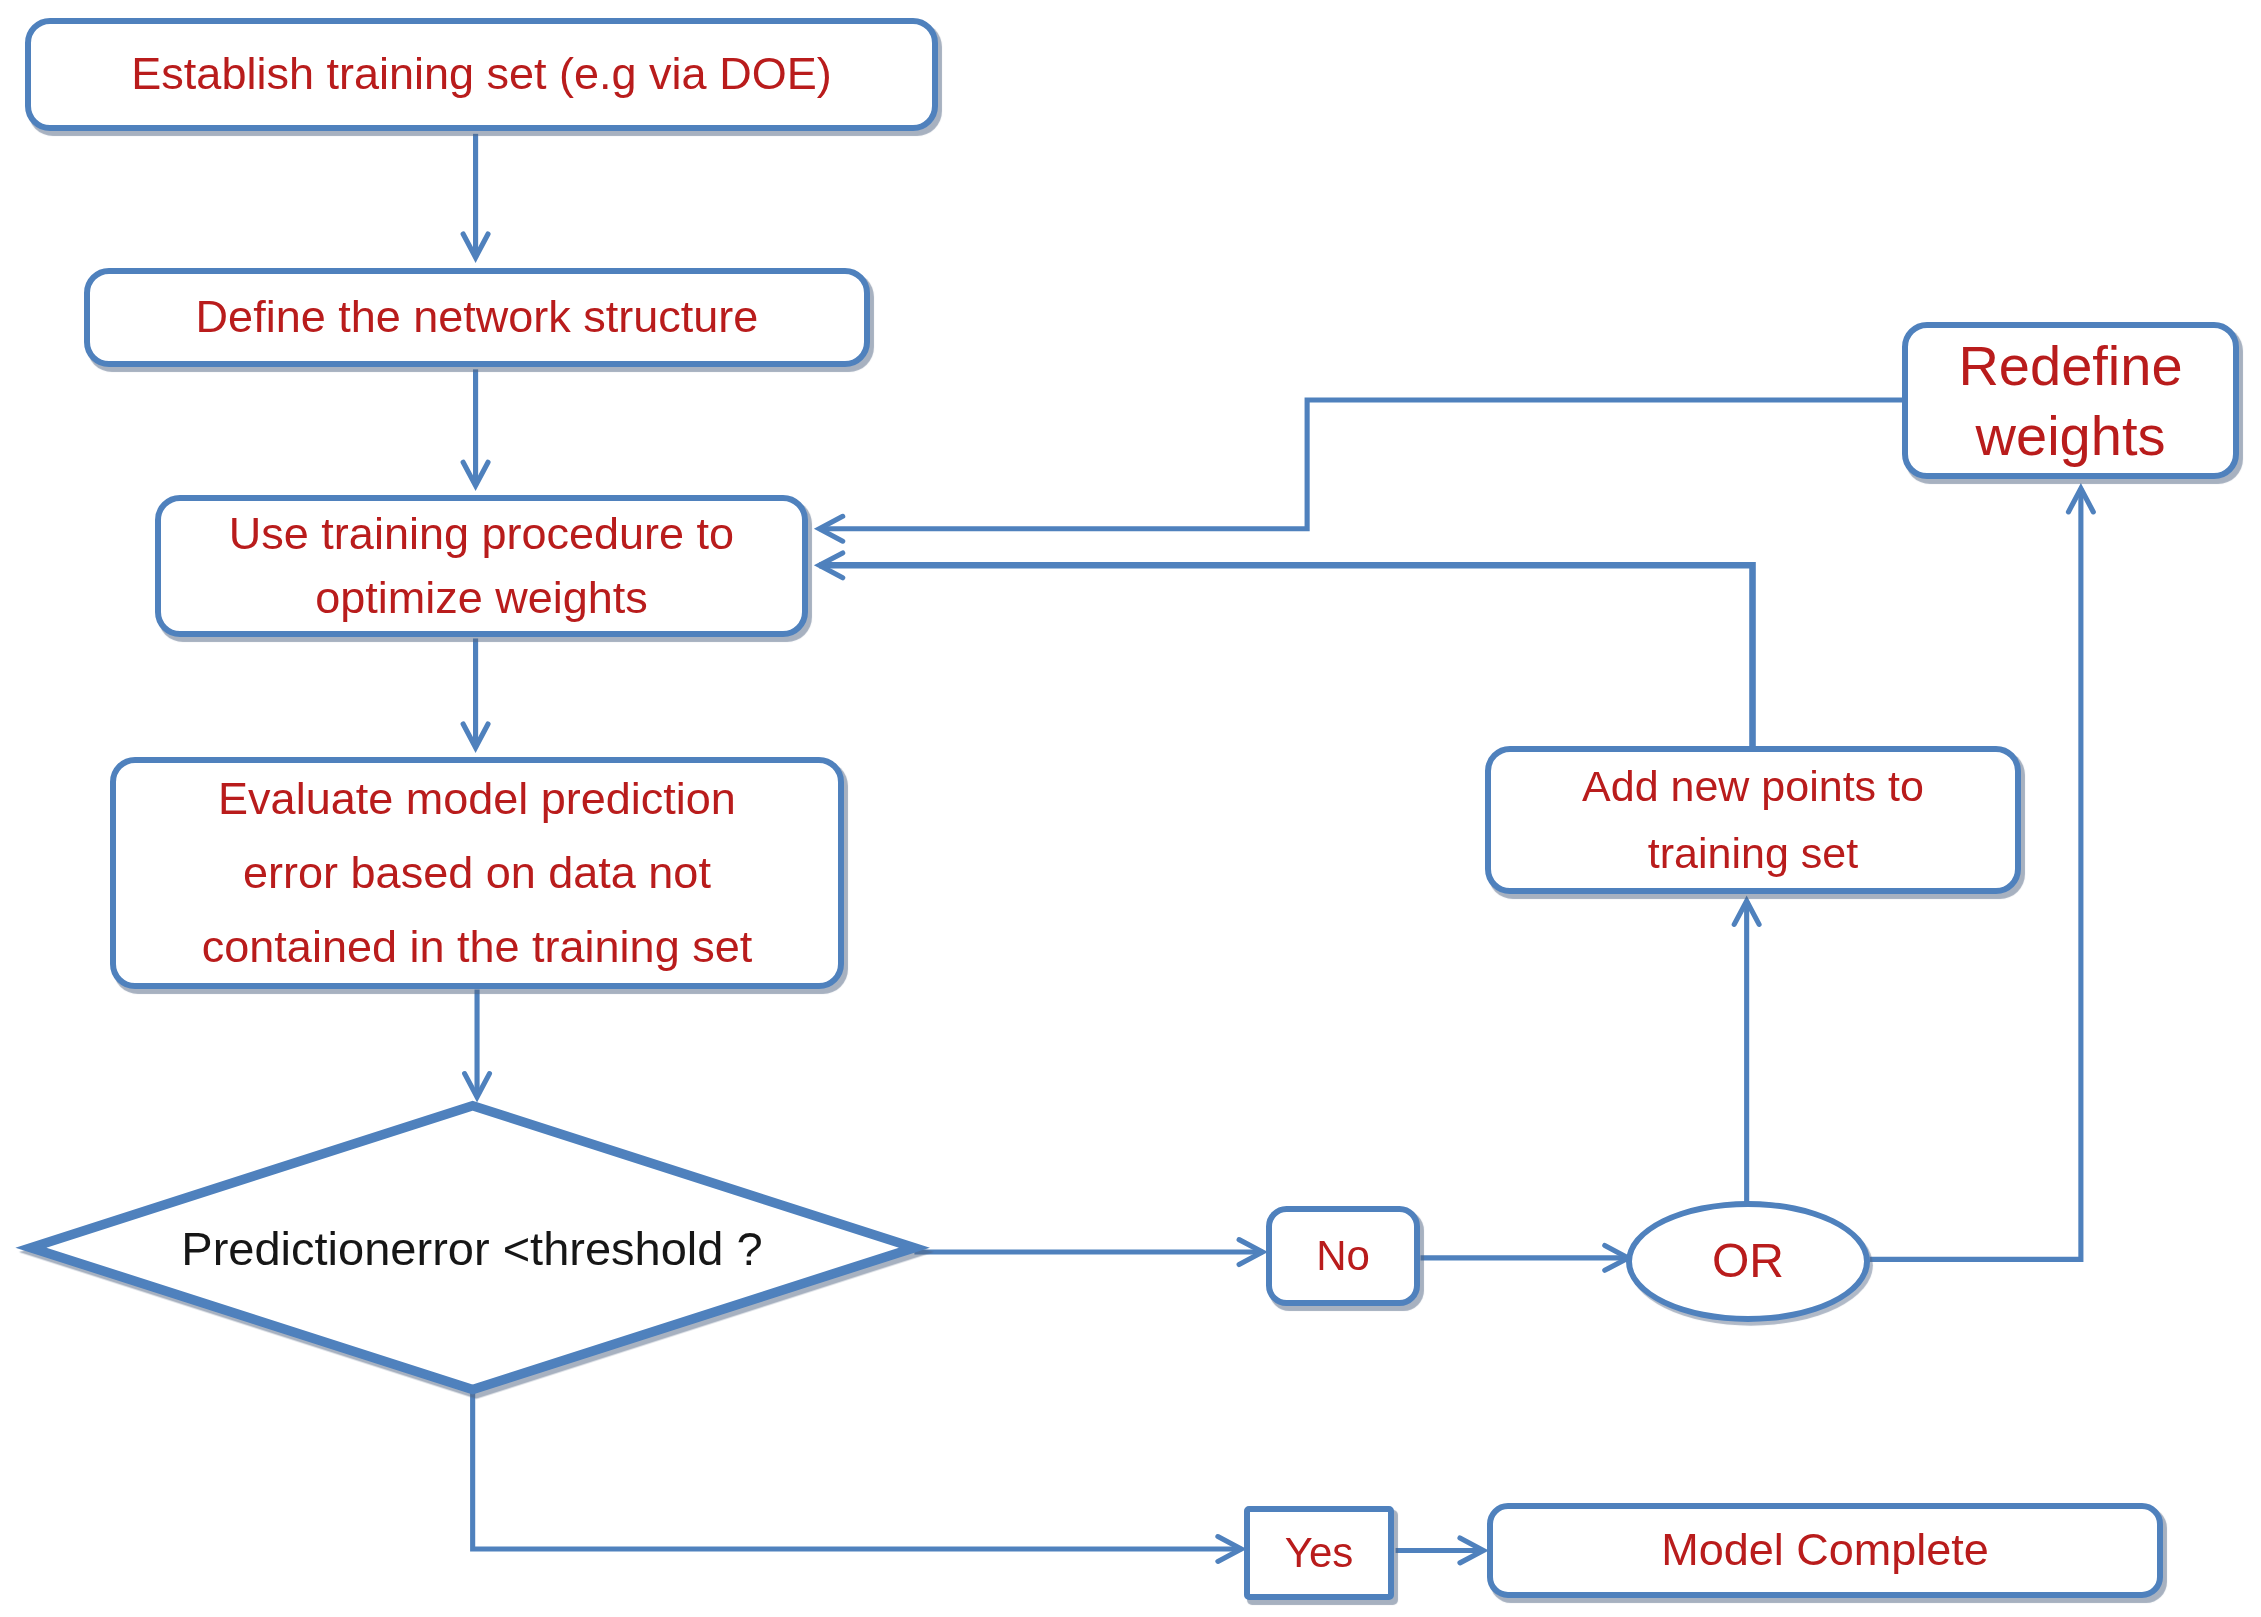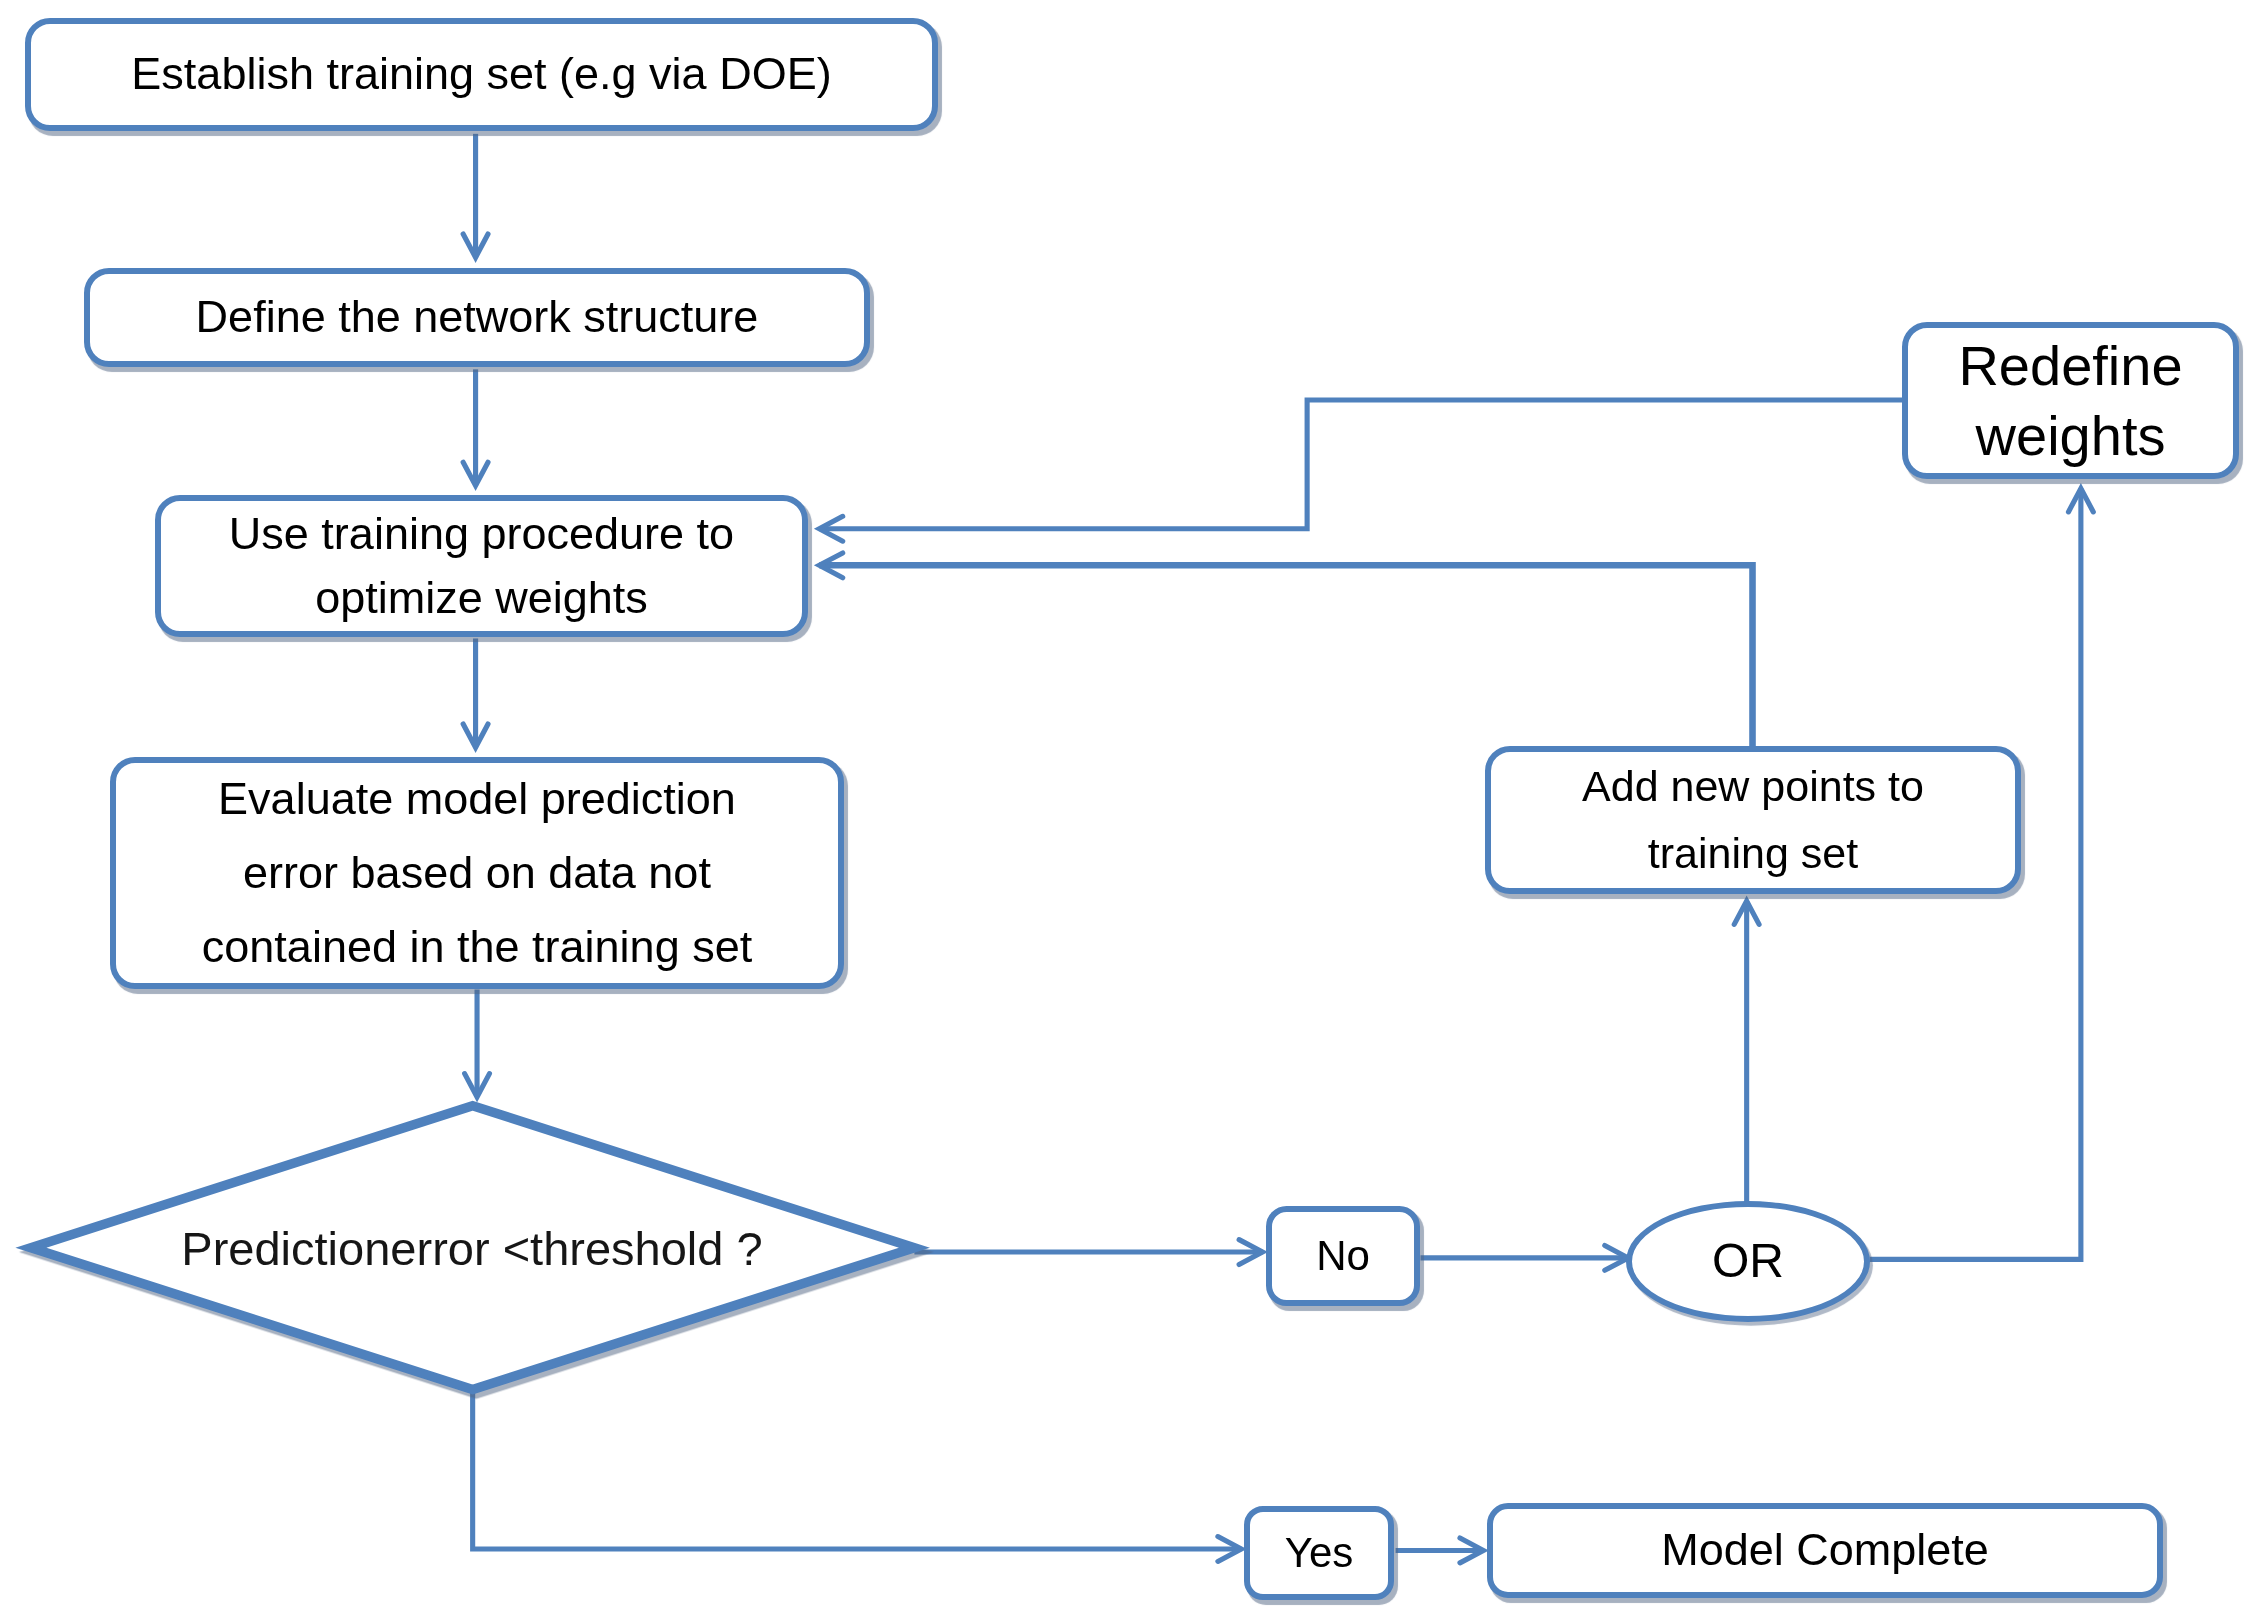--- a/index.html
+++ b/index.html
@@ -41,34 +41,34 @@
     box-sizing: border-box;
     display: flex;
     flex-direction: column;
     align-items: center;
     justify-content: center;
     text-align: center;
     background: #ffffff;
     border: 6.6px solid #4f81bd;
     border-radius: 25px;
     box-shadow: 3.7px 4.4px 0.7px rgba(80,100,130,0.50);
-    color: #000000;
+    color: #b91c1c;
     font-size: 45px;
     line-height: 1.35;
   }
   .node span { display: block; }
   .node-establish      { left: 25px;   top: 18.3px;   width: 913px; height: 113px; }
   .node-define         { left: 84px;  top: 268px;  width: 786px; height: 99px; }
   .node-use-training   { left: 155px;  top: 495px;  width: 653px;  height: 142px; line-height: 64px; }
   .node-evaluate       { left: 110px;  top: 757px; width: 734px; height: 232px; line-height: 74px; }
   .node-no             { left: 1266px; top: 1206px; width: 154px;  height: 100px; border-radius: 20.5px; font-size: 42px; }
   .node-or             { left: 1626px; top: 1201px; width: 244px;  height: 121px; border-radius: 50%;  font-size: 48px; box-shadow: 2.9px 3.7px 0.7px rgba(80,100,130,0.45); }
   .node-add-points     { left: 1485px; top: 746px; width: 536px;  height: 148px; font-size: 43px; line-height: 67px; }
   .node-redefine       { left: 1902px; top: 322px;  width: 337px;  height: 157px; font-size: 56px; line-height: 70px; }
-  .node-yes            { left: 1244px; top: 1506px; width: 150px;  height: 94px; border-radius: 19px; font-size: 42px; }
+  .node-yes            { left: 1244px; top: 1506px; width: 150px;  height: 94px; border-radius: 5px; font-size: 42px; }
   .node-model-complete { left: 1487px; top: 1503px; width: 676px;  height: 95px; border-radius: 21px; }
   .node-decision {
     position: absolute;
     z-index: 2;
     left: 121px;
     top: 1130px;
     width: 702px;
     height: 238px;
     display: flex;
     align-items: center;

